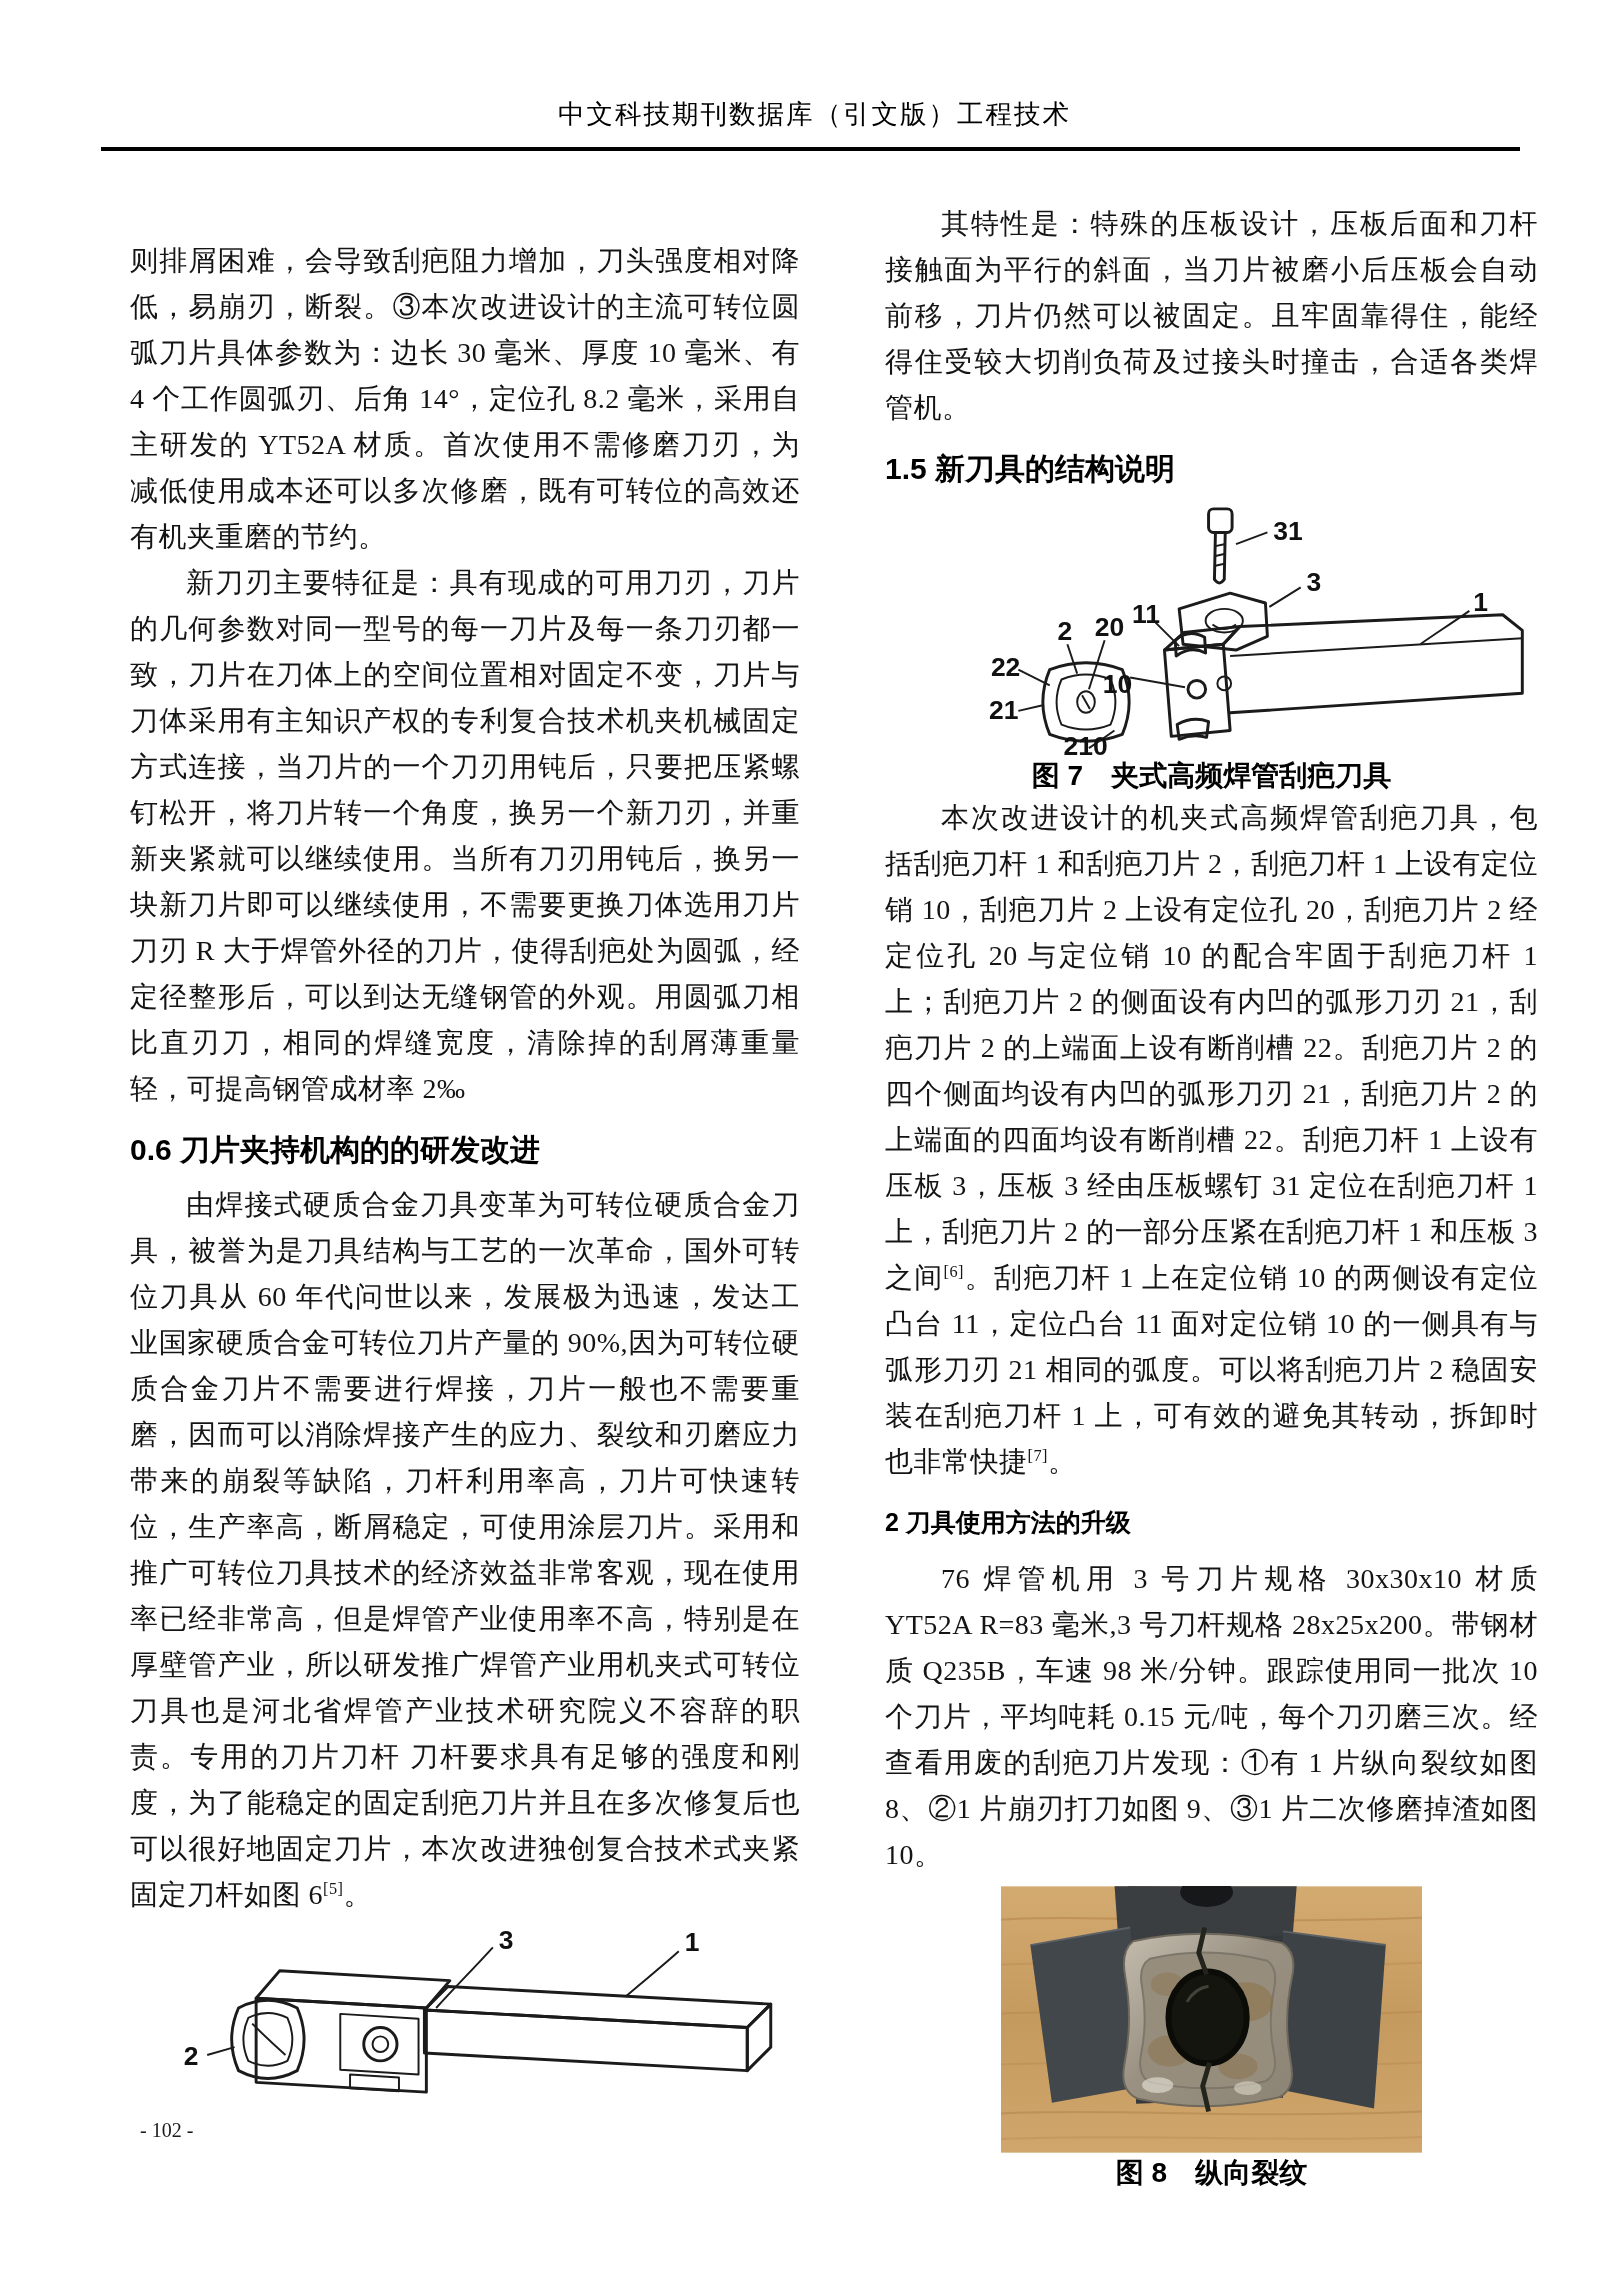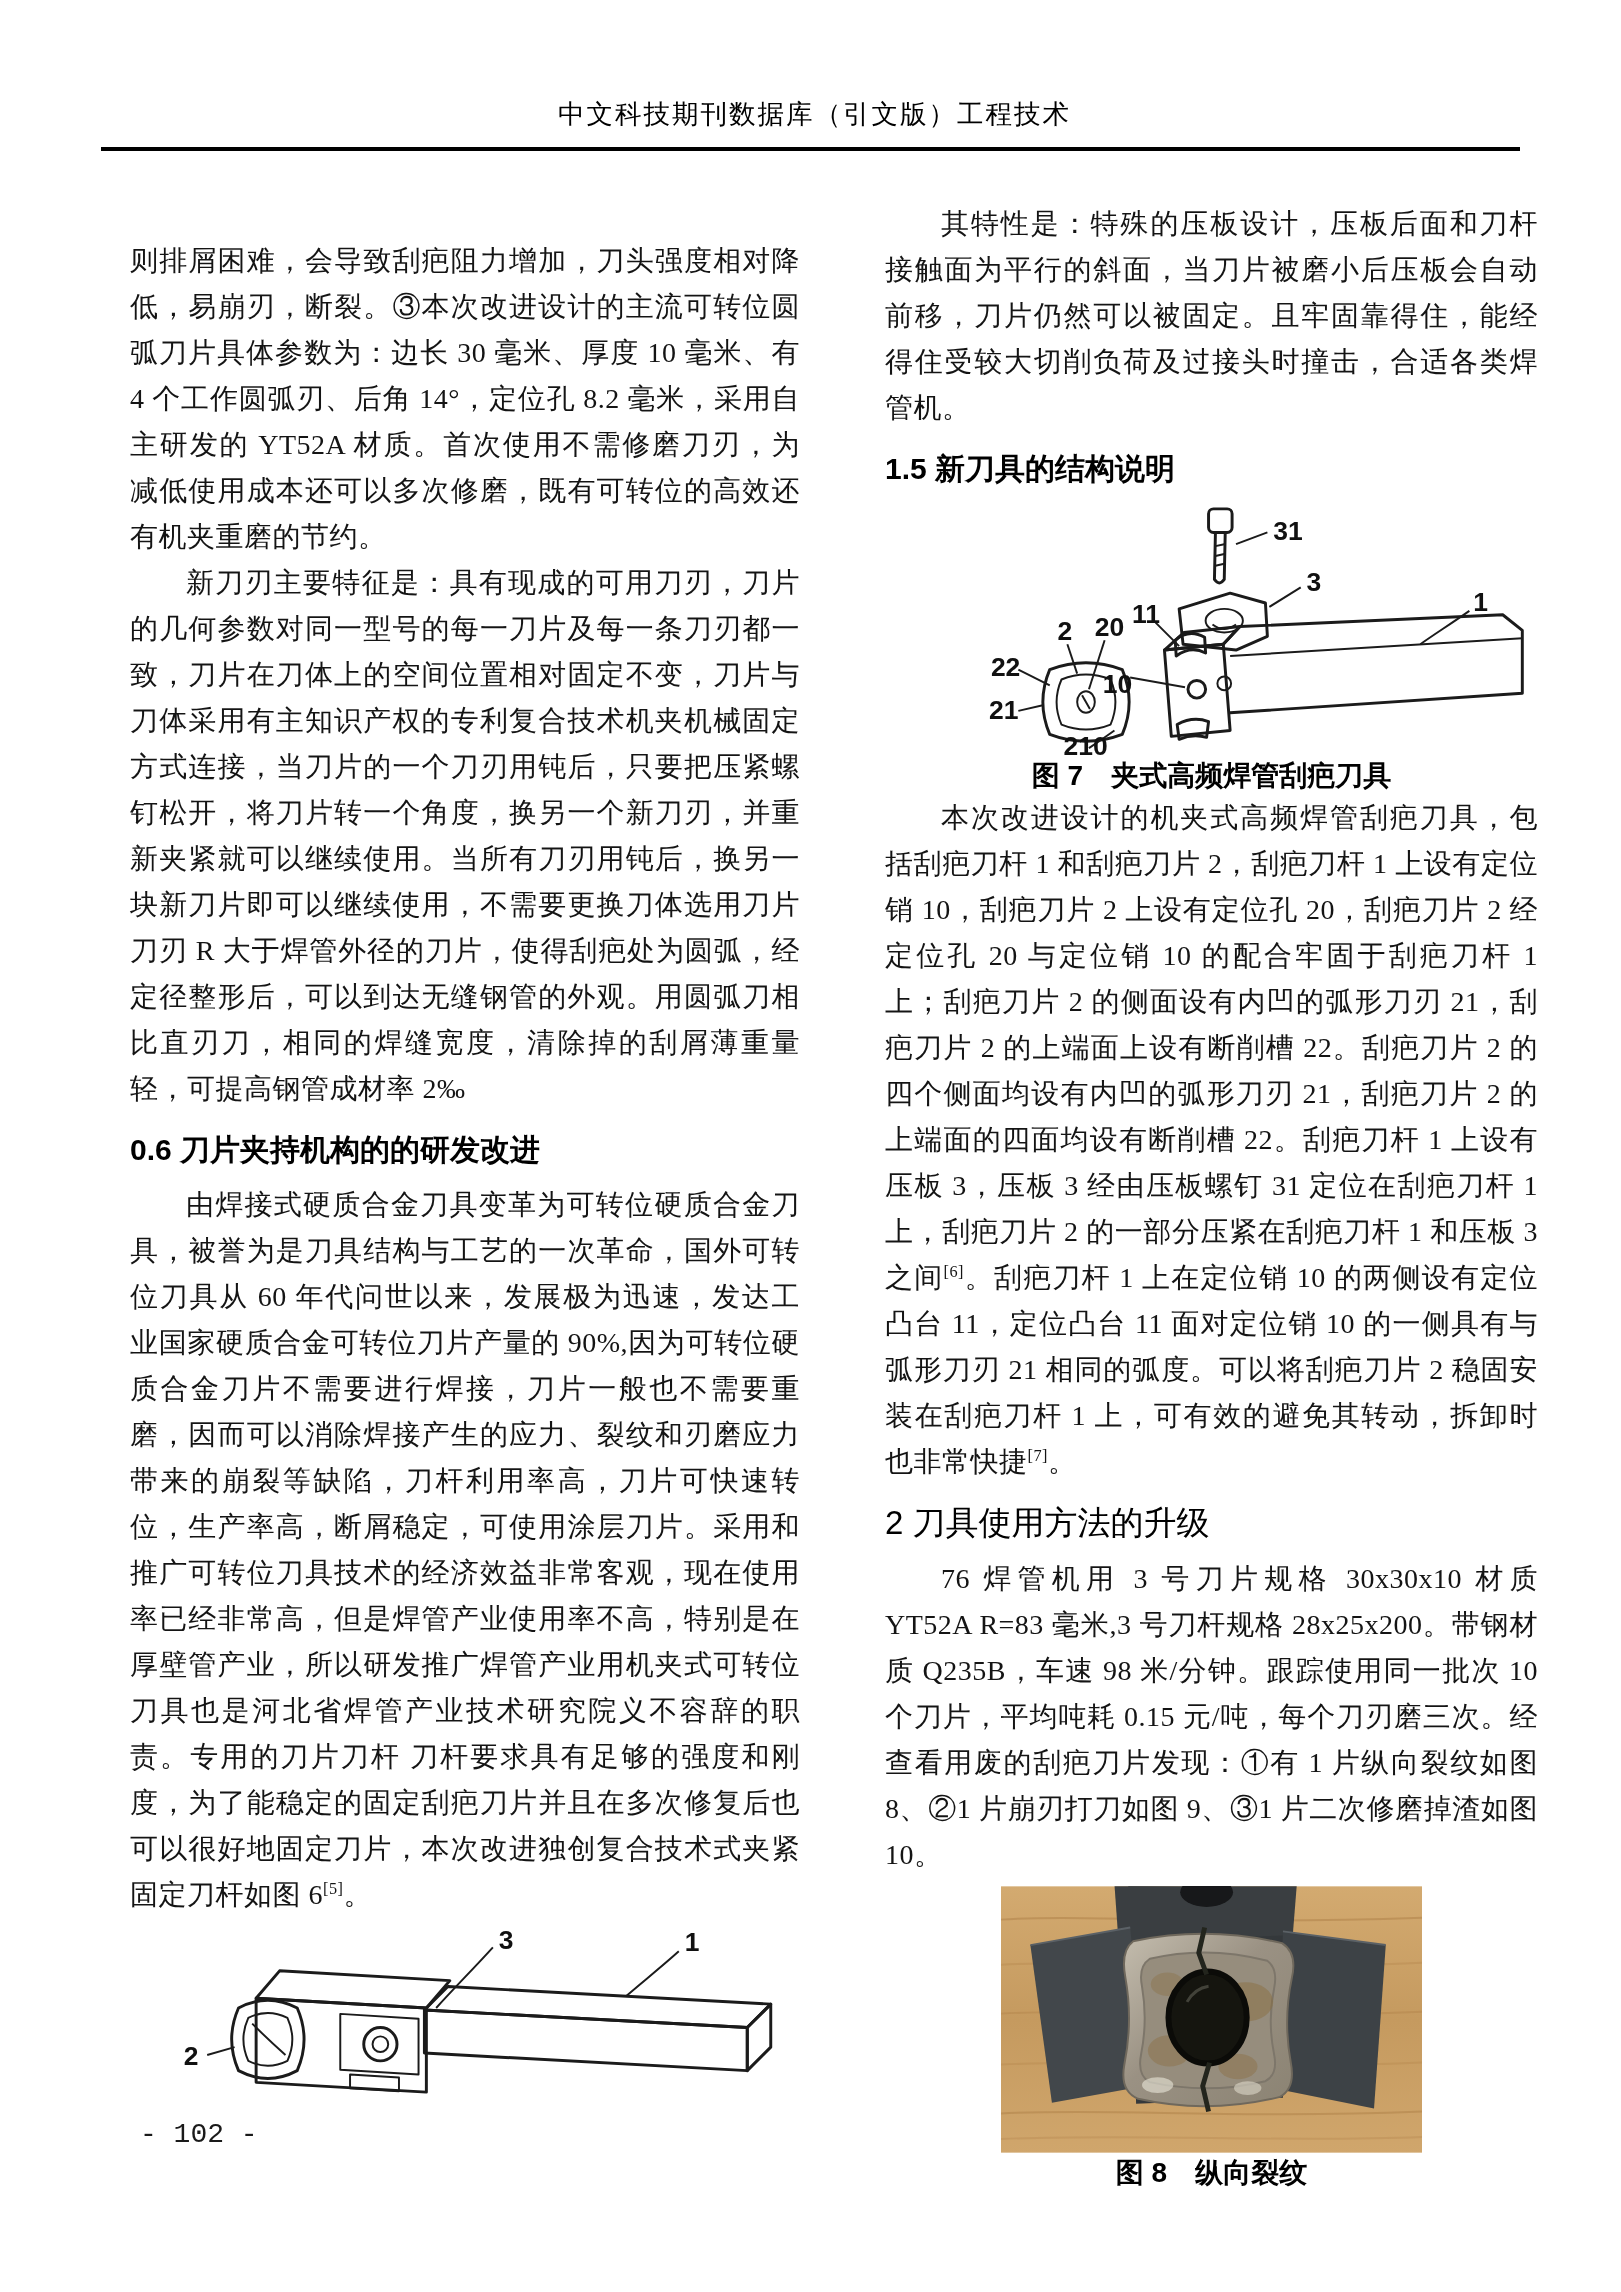--- a/index.html
+++ b/index.html
@@ -11,28 +11,28 @@
   .col{position:absolute;top:201px;}
   .col-left{left:130px;width:670px;}
   .col-right{left:885px;width:653px;}
   .body-p{margin:0;font-size:28px;line-height:46px;letter-spacing:0.5px;
         text-align:justify;text-indent:2em;color:#141414;}
   .body-p.no-indent{text-indent:0;margin-top:37px;}
   .body-p sup{font-size:0.58em;vertical-align:super;line-height:0;}
   .h-sub{margin:13.7px 0 9.8px 0;font-family:"Liberation Sans","DejaVu Sans",sans-serif;
         font-weight:bold;font-size:30px;line-height:47px;color:#000;}
   .h-main{margin:13.7px 0 9.8px 0;font-family:"Liberation Sans","DejaVu Sans",sans-serif;
-        font-weight:normal;font-size:33px;line-height:47px;color:#000;}
+        font-weight:bold;font-size:25px;line-height:47px;color:#000;}
   .figure{text-align:center;}
   .fig6-box{margin-top:0;}
   .fig8-box{margin-top:7.8px;}
   .caption{font-family:"Liberation Sans","DejaVu Sans",sans-serif;font-weight:bold;
         font-size:28px;line-height:39px;text-align:center;color:#000;}
   .page-number{position:absolute;left:140px;top:2119px;
-        font-family:Liberation Mono, monospace;font-size:28px;color:#1a1a1a;}
+        font-family:Liberation Serif, serif;font-size:20px;color:#1a1a1a;}
   svg{display:block;margin:0 auto;}
   .draw{fill:none;stroke:#1b1b1b;stroke-width:3;stroke-linejoin:round;stroke-linecap:round;}
   .draw-thin{fill:none;stroke:#1b1b1b;stroke-width:2;stroke-linejoin:round;}
   .fig-label{font-family:"Liberation Sans","DejaVu Sans",sans-serif;font-weight:bold;
         font-size:27px;fill:#111;}
 </style>
 </head>
 <body>
 
 <div class="page">

